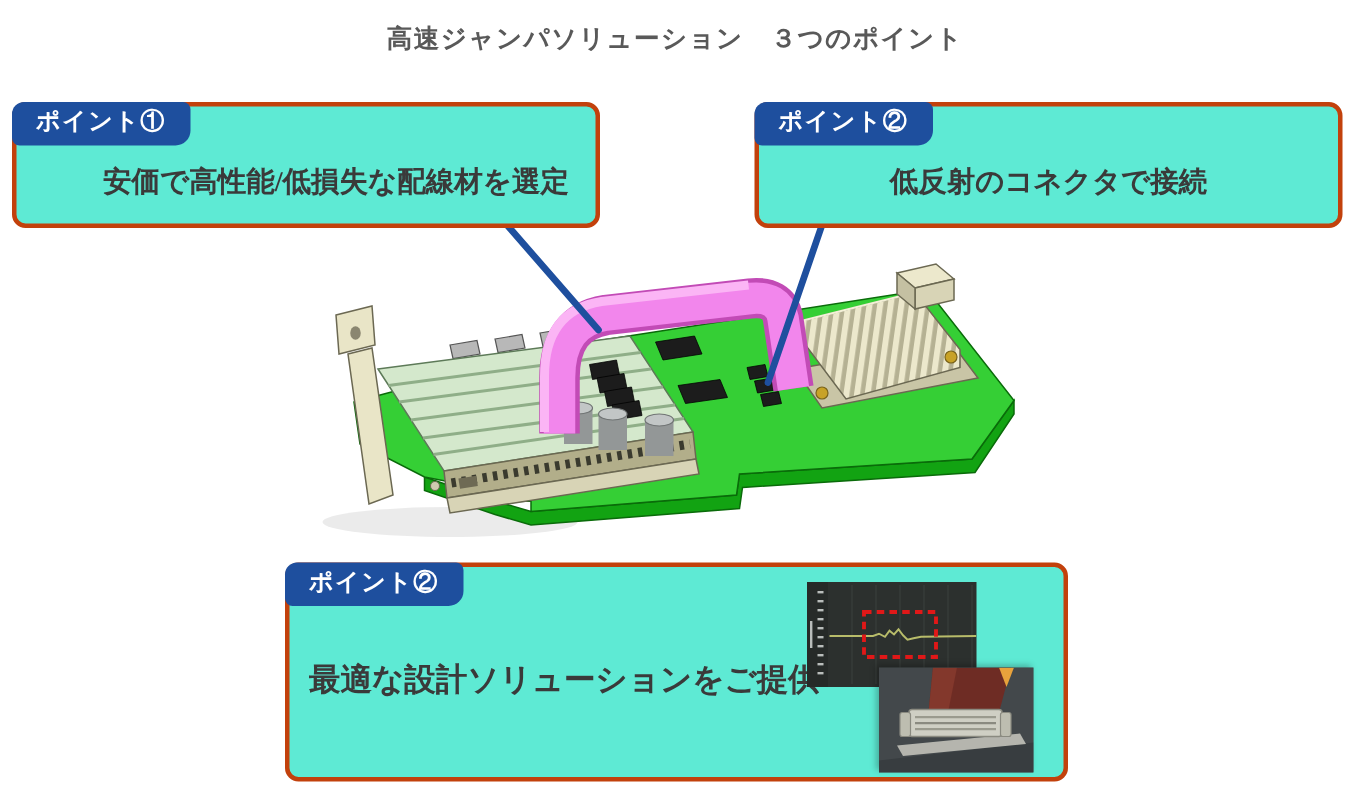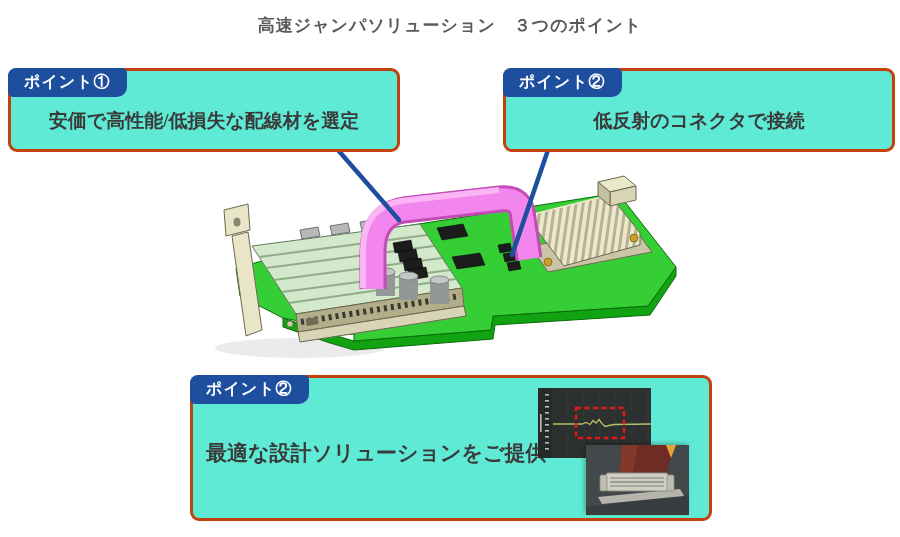--- a/index.html
+++ b/index.html
@@ -19,21 +19,21 @@
   .callout-tab {
     position:absolute; top:-3px; left:-3px; background:#1e4f9e; color:#ffffff;
     font-size:16px; font-weight:bold; letter-spacing:1px;
     padding:4px 16px 5px 16px; border-radius:8px 5px 10px 5px; line-height:20px;
   }
   .callout-desc {
     position:absolute; left:0; width:100%; text-align:center;
     font-size:19px; font-weight:bold; color:#3a3a3a; white-space:nowrap;
   }
   #box1 { left:8px;  top:68px; width:386px; height:78px; }
-  #box1 .callout-desc { top:37px; }
+  #box1 .callout-desc { top:37px;padding-left:20px; }
   #box2 { left:503px; top:68px; width:386px; height:78px; }
   #box2 .callout-desc { top:37px; }
   #box3 { left:190px; top:375px; width:516px; height:140px; }
   #box3 .callout-desc { top:61px; left:13px; width:auto; text-align:center; font-size:21px; }
   #overlay { position:absolute; left:0; top:0; z-index:1; pointer-events:none; }
   .mini-chart {
     position:absolute; left:345px; top:10px; width:113px; height:70px;
     background:#2c302e; overflow:hidden;
   }
   .mini-photo {

